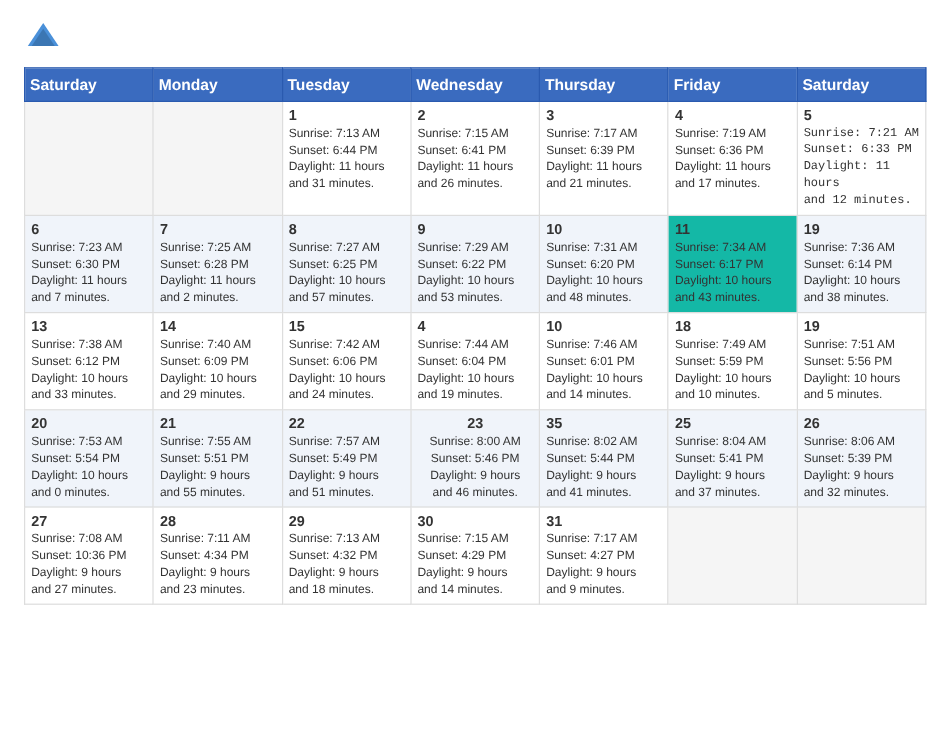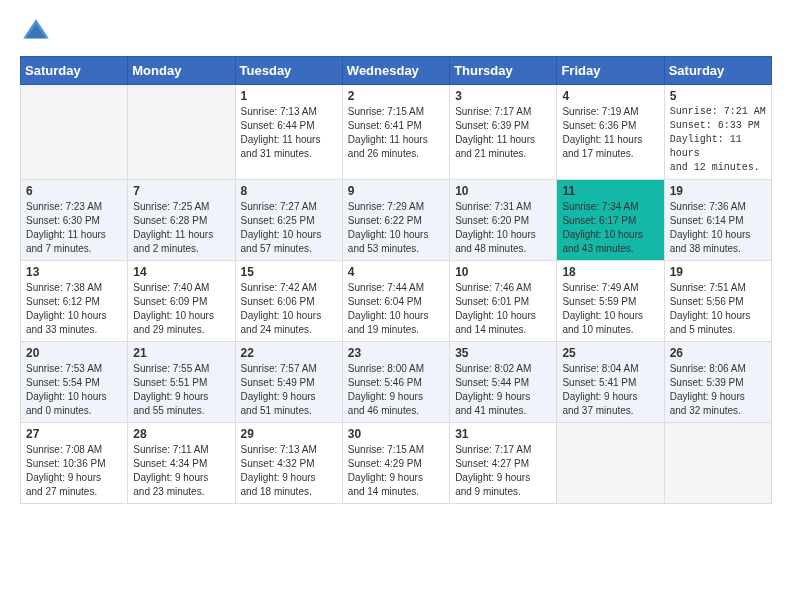--- a/index.html
+++ b/index.html
@@ -281,21 +281,21 @@
 Daylight: 9 hours
 and 55 minutes.</div>
           </td>
           <td style="background: rgb(240, 244, 250);">
             <span class="day-num">22</span>
             <div class="cell-text" style="white-space: pre-line;">Sunrise: 7:57 AM
 Sunset: 5:49 PM
 Daylight: 9 hours
 and 51 minutes.</div>
           </td>
-          <td style="background: rgb(240, 244, 250);">
+          <td style="background: rgb(240, 244, 250); text-align: center;">
             <span class="day-num">23</span>
             <div class="cell-text" style="white-space: pre-line;">Sunrise: 8:00 AM
 Sunset: 5:46 PM
 Daylight: 9 hours
 and 46 minutes.</div>
           </td>
           <td style="background: rgb(240, 244, 250);">
             <span class="day-num">35</span>
             <div class="cell-text" style="white-space: pre-line;">Sunrise: 8:02 AM
 Sunset: 5:44 PM

